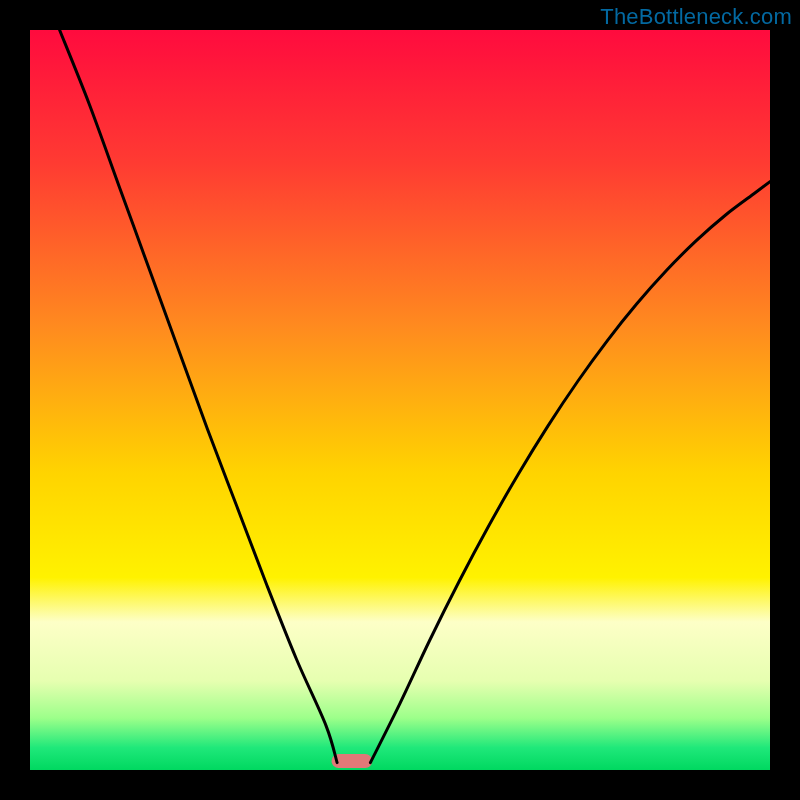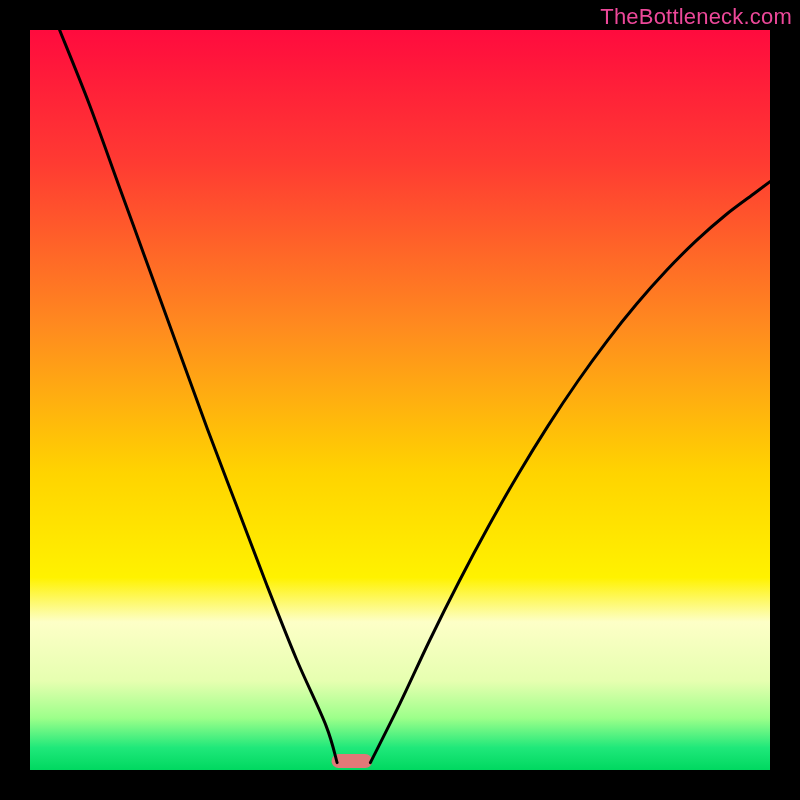--- a/index.html
+++ b/index.html
@@ -21,21 +21,21 @@
     position: absolute;
     left: 30px;
     top: 30px;
     width: 740px;
     height: 740px;
   }
   .watermark {
     position: absolute;
     top: 4px;
     right: 8px;
-    color: #ec4899;
+    color: #0369a1;
     font-size: 22px;
     font-weight: 500;
     letter-spacing: 0.2px;
     user-select: none;
   }
   svg { display: block; }
 </style>
 </head>
 <body>
 

